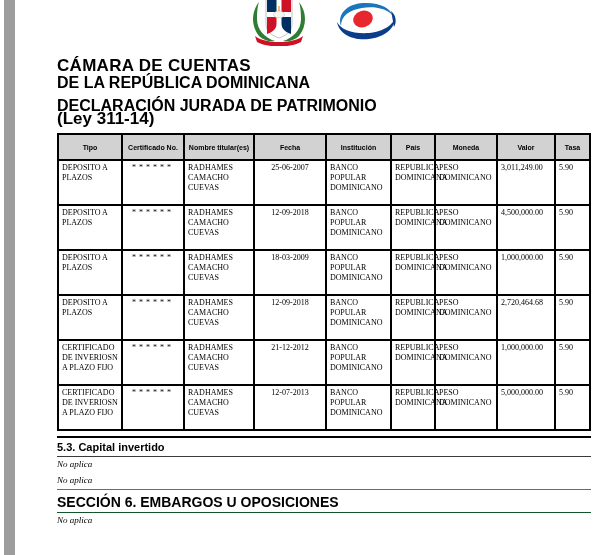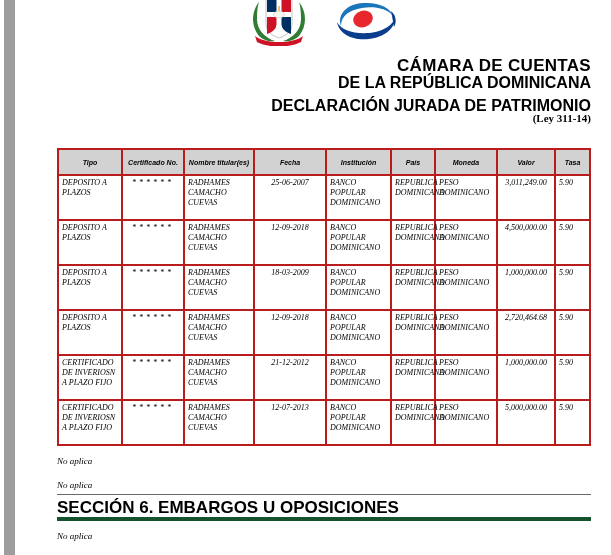--- a/index.html
+++ b/index.html
@@ -6,61 +6,61 @@
   body{
     width:611px;height:555px;overflow:hidden;background:#ffffff;position:relative;
     font-family:"Liberation Serif","DejaVu Serif",serif;color:#000;
   }
   .left-strip{position:absolute;left:4px;top:0;width:11px;height:555px;background:#9d9d9d;}
   .content{position:absolute;left:57px;top:0;width:534px;}
 
   
   .logos{display:flex;justify-content:center;align-items:flex-start;gap:24px;height:46px;overflow:hidden;}
   .coat-wrap{margin-top:-6px;}
-  .doc-header{text-align:right;}
+  .doc-header{text-align:left;}
   .org-name{font-family:"Liberation Sans",sans-serif;font-weight:700;font-size:17px;line-height:20px;margin-top:10px;letter-spacing:.3px;}
   .org-sub{font-family:"Liberation Sans",sans-serif;font-weight:700;font-size:16px;line-height:14px;}
   .doc-title{font-family:"Liberation Sans",sans-serif;font-weight:700;font-size:16px;line-height:13px;margin-top:9px;}
-  .doc-law{font-family:Liberation Serif, serif;font-weight:700;font-size:11px;line-height:13px;}
+  .doc-law{font-family:Liberation Sans, sans-serif;font-weight:700;font-size:17px;line-height:13px;}
 
   
   table.assets{
-    margin-top:23px;border-collapse:separate;border-spacing:2px;background:#b91c1c;
-    table-layout:fixed;width:534px;font-style:italic;
+    margin-top:8px;border-collapse:separate;border-spacing:2px;background:#000000;
+    table-layout:fixed;width:534px;
   }
   table.assets th{
     background:#d2d2d2;font-family:"Liberation Sans",sans-serif;font-weight:700;font-size:7px;
     line-height:9px;text-align:center;vertical-align:middle;height:22px;padding:1px 2px;
   }
   table.assets td{
     background:#ffffff;font-size:8px;line-height:10px;vertical-align:top;
     padding:2px 3px;height:39px;overflow:visible;
   }
   td.cell-tipo{text-align:left;}
   td.cell-certificado{text-align:center;vertical-align:middle;letter-spacing:3px;font-size:9px;}
   td.cell-nombre{text-align:left;}
   td.cell-fecha{text-align:center;}
   td.cell-institucion{text-align:left;overflow-wrap:break-word;word-wrap:break-word;}
   td.cell-pais{text-align:center;}
   td.cell-moneda{text-align:left;}
-  td.cell-valor{text-align:center;white-space:nowrap;}
+  td.cell-valor{text-align:left;white-space:nowrap;}
   td.cell-tasa{text-align:left;white-space:nowrap;}
 
   
   .sections{margin-top:5px;width:534px;}
   .sec-heading{
     font-family:"Liberation Sans",sans-serif;font-weight:700;font-size:11px;line-height:14px;
     border-bottom:1px solid #3a3a3a;padding:1px 0 2px;
   }
   .sec-heading.top-thick{border-top:2px solid #000;padding-top:2px;}
   .sec-main{
-    font-family:"Liberation Sans",sans-serif;font-weight:700;font-size:17px;line-height:15px;
-    border-bottom:4px solid #14532d;padding:2px 0 2px;margin-top:3px;
-  }
-  .no-aplica{font-style:italic;font-size:9px;line-height:11px;padding:2px 0 3px;margin-top:8px;}
+    font-family:"Liberation Sans",sans-serif;font-weight:700;font-size:14px;line-height:15px;
+    border-bottom:1px solid #14532d;padding:2px 0 2px;margin-top:3px;
+  }
+  .no-aplica{font-style:italic;font-size:9px;line-height:11px;padding:2px 0 3px;}
   .no-aplica.with-rule{border-bottom:1px solid #6a6a6a;}
 </style>
 </head>
 <body>
 
 <div class="left-strip"></div>
 
 <div class="content">
 
   <div class="doc-header">
@@ -184,20 +184,21 @@
           <td class="cell-institucion">BANCO POPULAR DOMINICANO</td>
           <td class="cell-pais">REPUBLICA DOMINICANA</td>
           <td class="cell-moneda">PESO DOMINICANO</td>
           <td class="cell-valor">5,000,000.00</td>
           <td class="cell-tasa">5.90</td>
         </tr>
       </tbody>
   </table>
 
   <div class="sections">
+    <div class="sec-heading top-thick">5.3. Capital invertido</div>
     <div class="no-aplica">No aplica</div>
 
     <div class="no-aplica with-rule">No aplica</div>
 
     <div class="sec-main">SECCIÓN 6. EMBARGOS U OPOSICIONES</div>
 
     <div class="no-aplica">No aplica</div>
   </div>
 
 </div>

